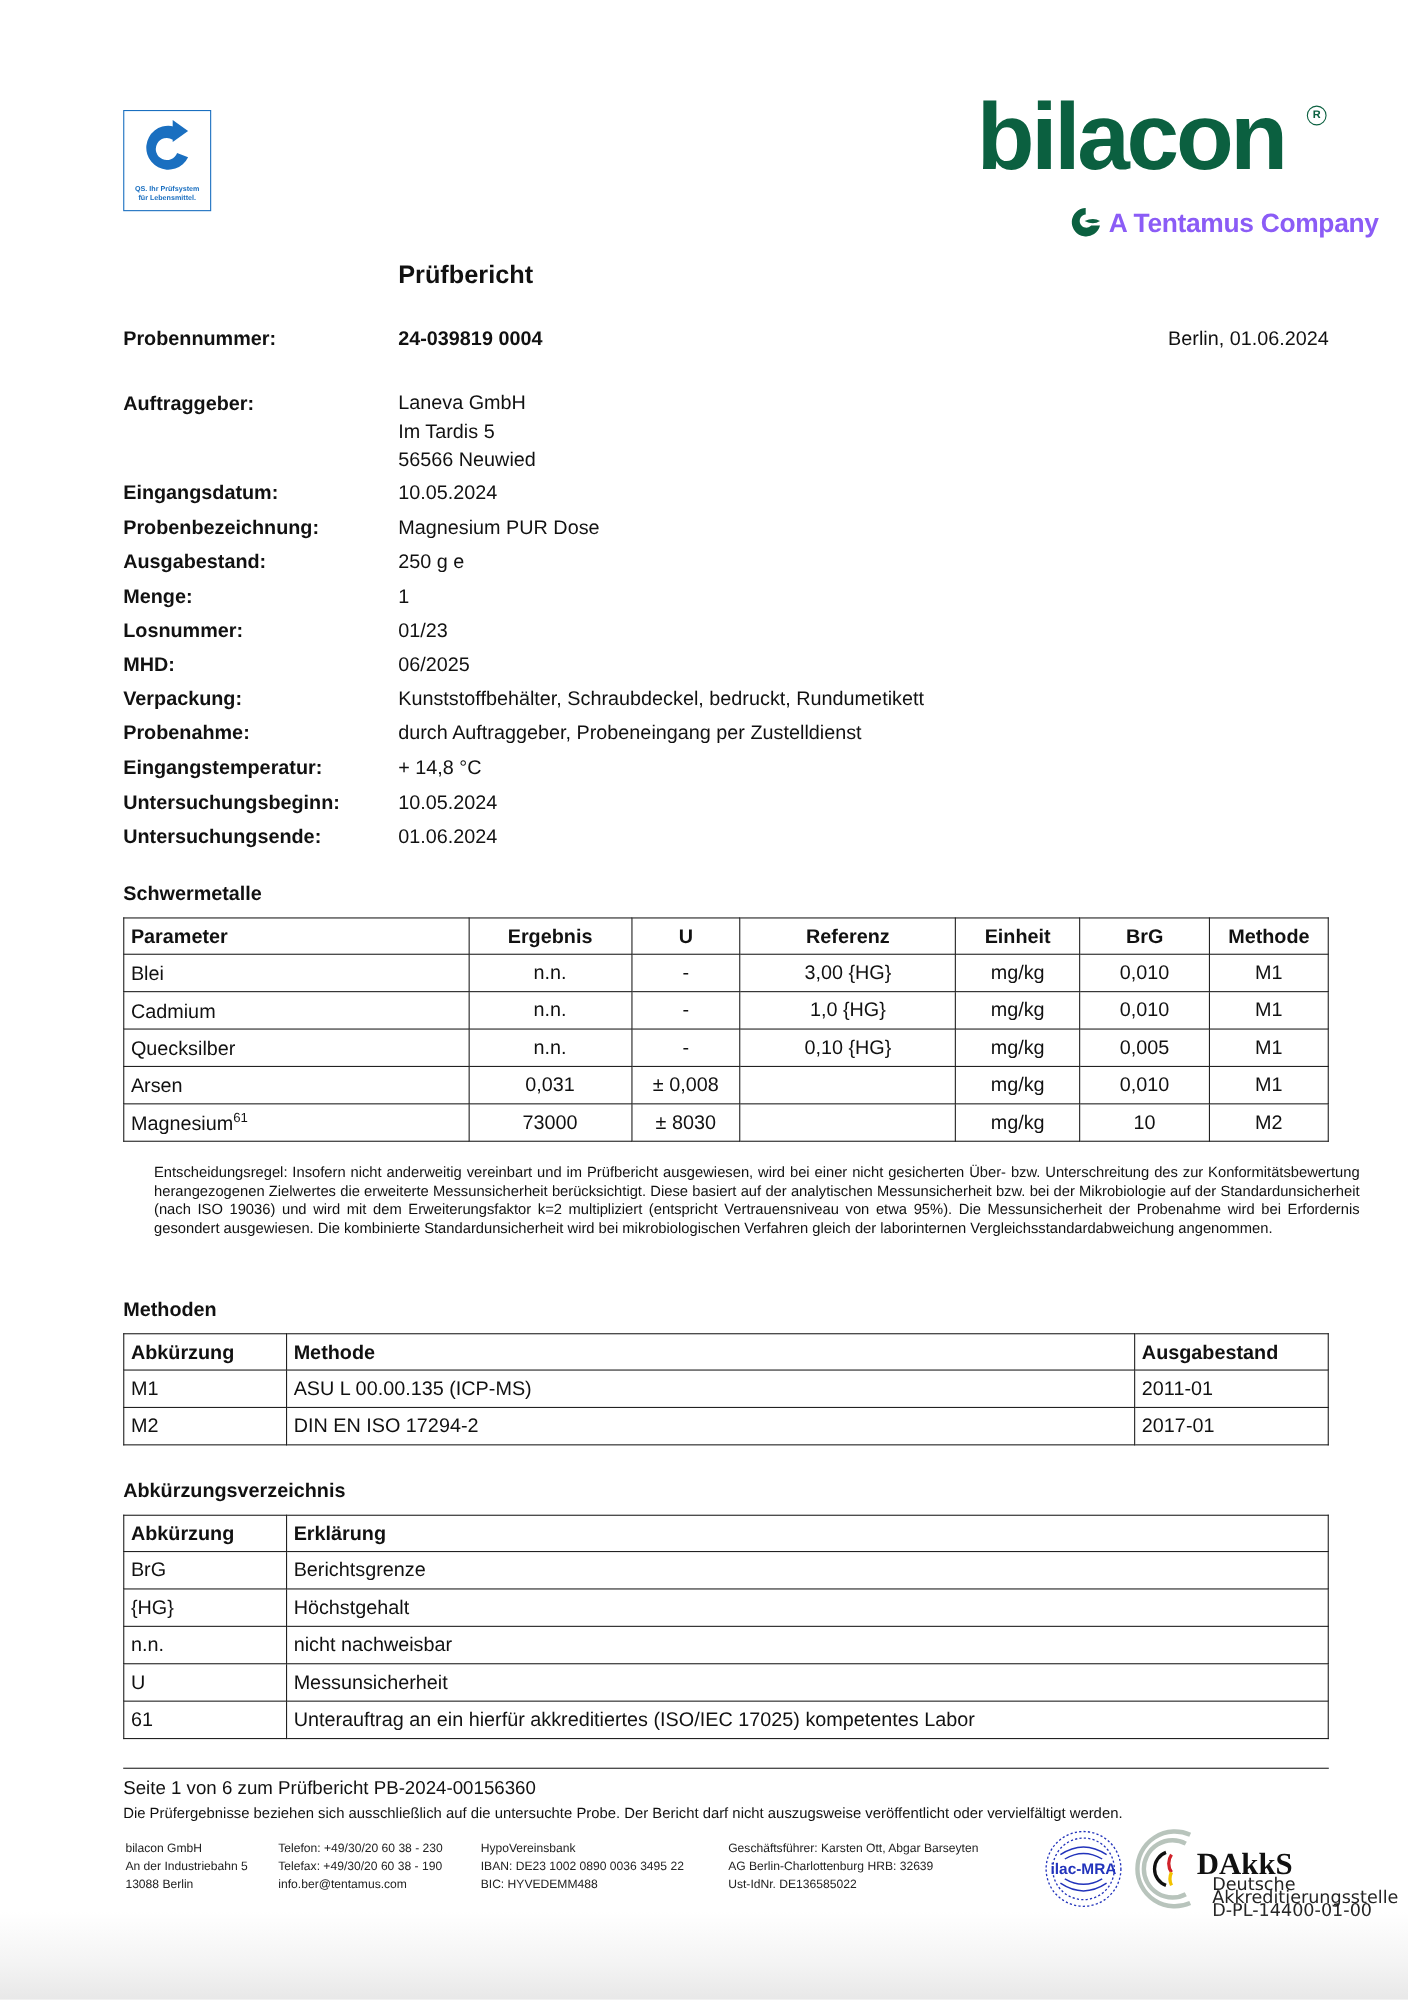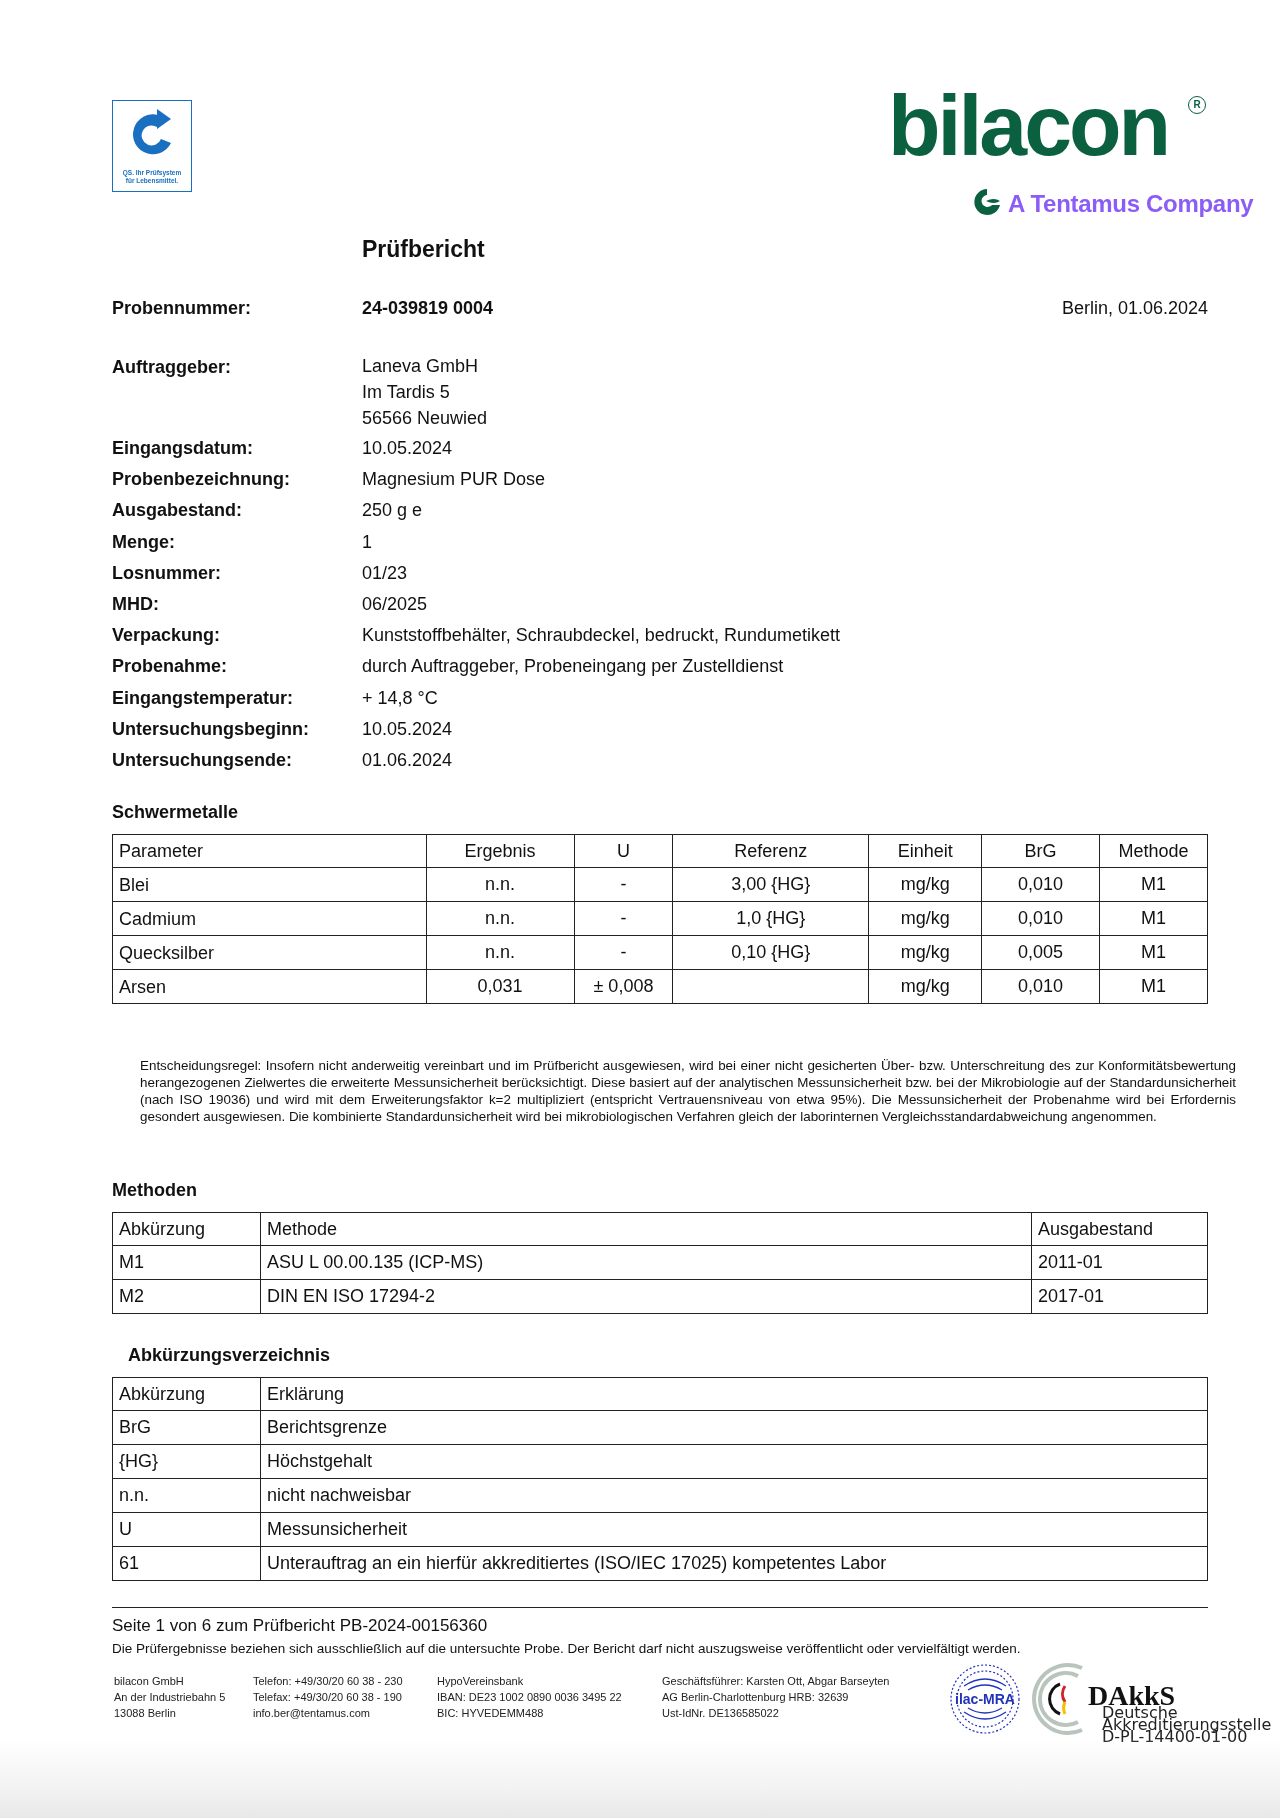--- a/index.html
+++ b/index.html
@@ -29,21 +29,21 @@
 
   .meta-row { position: absolute; left: 112px; width: 1096px; font-size: 18px; }
   .meta-label { position: absolute; left: 0; font-weight: bold; }
   .meta-value { position: absolute; left: 250px; white-space: nowrap; }
   .date-right { position: absolute; right: 0; }
 
   .section-title { position: absolute; left: 112px; font-size: 18px; font-weight: bold; }
 
   table { border-collapse: collapse; position: absolute; left: 112px; font-size: 18px; }
   table td, table th { border: 1.5px solid #222; padding: 0 6px; height: 33px; font-weight: normal; }
-  table th { font-weight: normal; height: 32px; }
+  table th { font-weight: bold; height: 32px; }
   .c { text-align: center; }
   .l { text-align: left; }
   sup { font-size: 12px; }
 
   .notice { position: absolute; left: 112px; top: 1057px; width: 1096px; font-size: 13.4px; line-height: 17px; text-align: justify; margin-left: 28px; }
 
   .footer-line { position: absolute; left: 112px; top: 1607px; width: 1096px; border-top: 1.5px solid #222; }
   .footer-page { left: 112px; top: 1616px; font-size: 17px; }
   .footer-disclaimer { left: 112px; top: 1641px; font-size: 13.5px; }
   .footer-col { position: absolute; top: 1673px; font-size: 11px; line-height: 16px; color: #222; }
@@ -192,20 +192,29 @@
       </tr>
       <tr>
         <td class="l"><span>Arsen</span><sup></sup></td>
         <td class="c">0,031</td>
         <td class="c">± 0,008</td>
         <td class="c"></td>
         <td class="c">mg/kg</td>
         <td class="c">0,010</td>
         <td class="c">M1</td>
       </tr>
+      <tr>
+        <td class="l"><span>Magnesium</span><sup>61</sup></td>
+        <td class="c">73000</td>
+        <td class="c">± 8030</td>
+        <td class="c"></td>
+        <td class="c">mg/kg</td>
+        <td class="c">10</td>
+        <td class="c">M2</td>
+      </tr>
     </tbody>
 </table>
 
 <div class="notice">Entscheidungsregel: Insofern nicht anderweitig vereinbart und im Prüfbericht ausgewiesen, wird bei einer nicht gesicherten Über- bzw. Unterschreitung des zur Konformitätsbewertung herangezogenen Zielwertes die erweiterte Messunsicherheit berücksichtigt. Diese basiert auf der analytischen Messunsicherheit bzw. bei der Mikrobiologie auf der Standardunsicherheit (nach ISO 19036) und wird mit dem Erweiterungsfaktor k=2 multipliziert (entspricht Vertrauensniveau von etwa 95%). Die Messunsicherheit der Probenahme wird bei Erfordernis gesondert ausgewiesen. Die kombinierte Standardunsicherheit wird bei mikrobiologischen Verfahren gleich der laborinternen Vergleichsstandardabweichung angenommen.</div>
 
 <div class="section-title" style="top:1180px;">Methoden</div>
 <table style="top:1212px; width:1096px;">
   <colgroup>
       <col style="width:148px">
       <col style="width:772px">
@@ -225,21 +234,21 @@
         <td class="l">2011-01</td>
       </tr>
       <tr>
         <td class="l">M2</td>
         <td class="l">DIN EN ISO 17294-2</td>
         <td class="l">2017-01</td>
       </tr>
     </tbody>
 </table>
 
-<div class="section-title" style="top:1345px;margin-left:16px;">Abkürzungsverzeichnis</div>
+<div class="section-title" style="top:1345px;">Abkürzungsverzeichnis</div>
 <table style="top:1377px; width:1096px;">
   <colgroup>
       <col style="width:148px">
       <col style="width:948px">
     </colgroup>
   <thead>
     <tr>
       <th class="l">Abkürzung</th>
       <th class="l">Erklärung</th>
     </tr>

